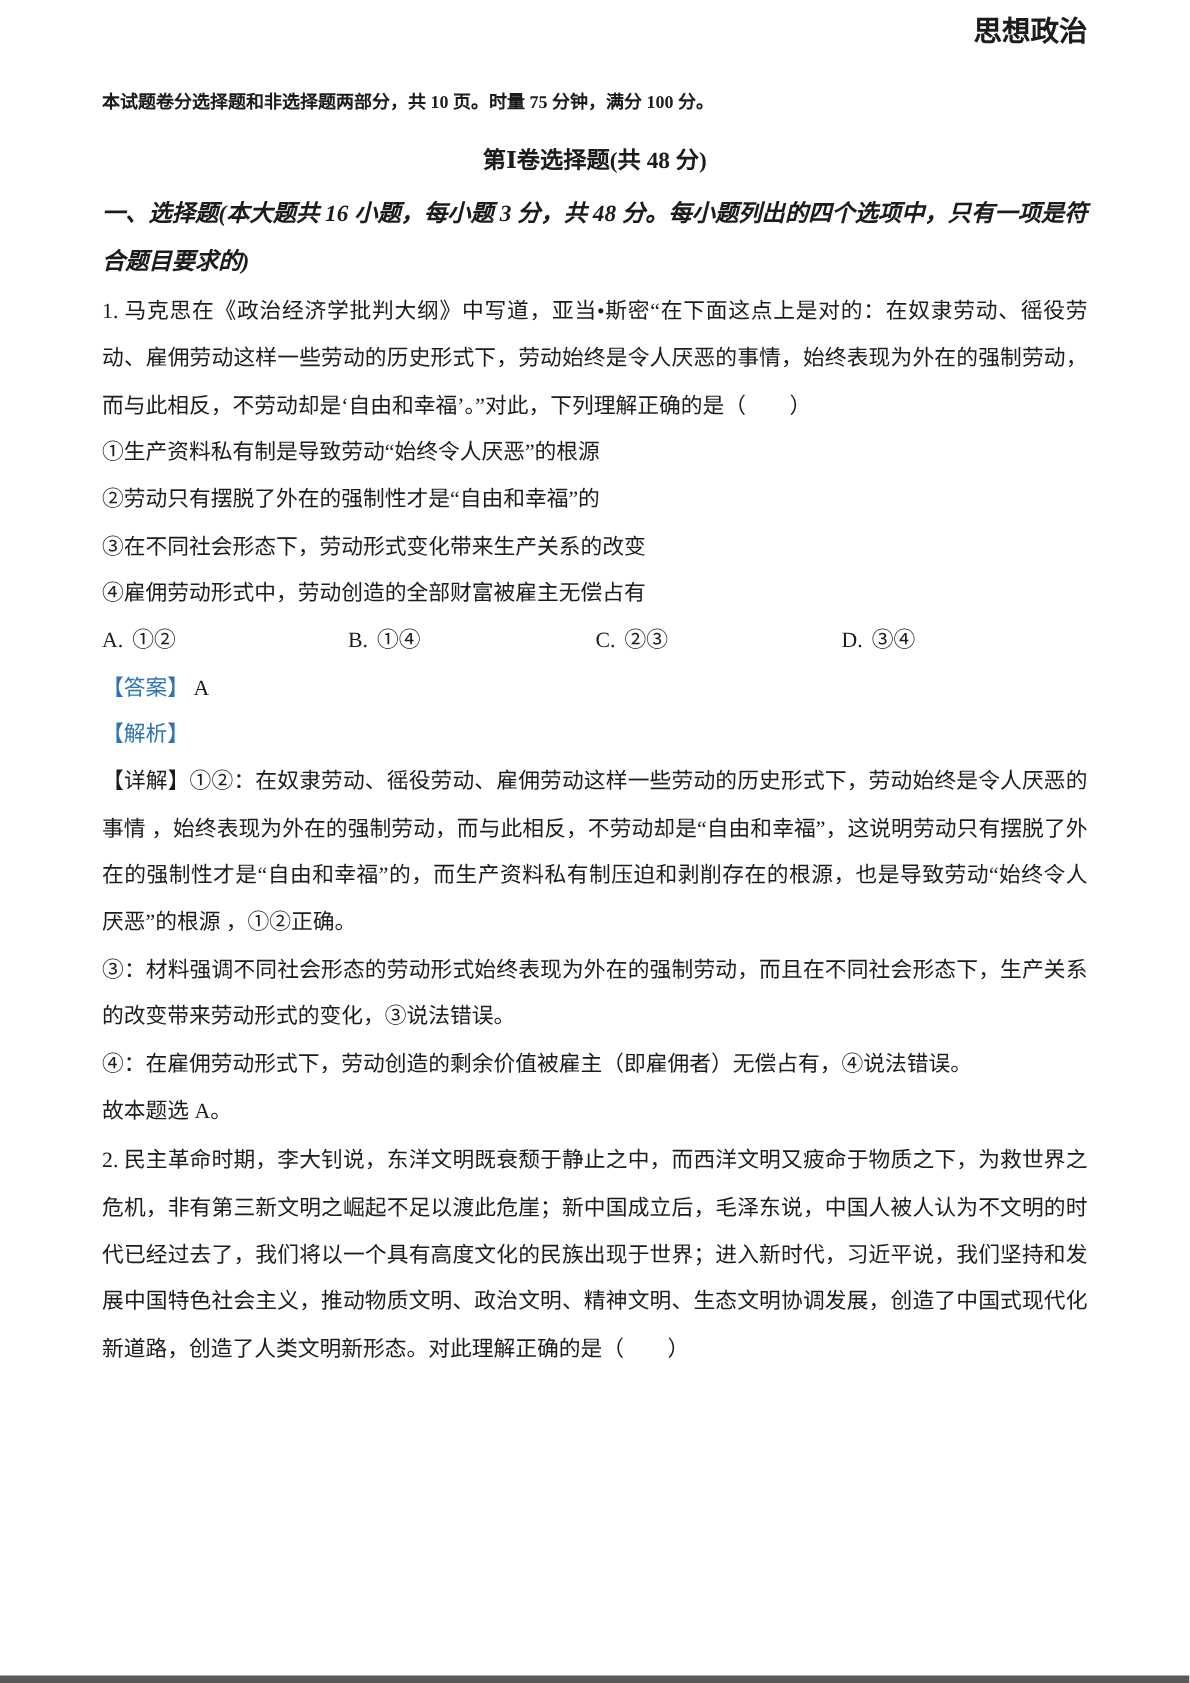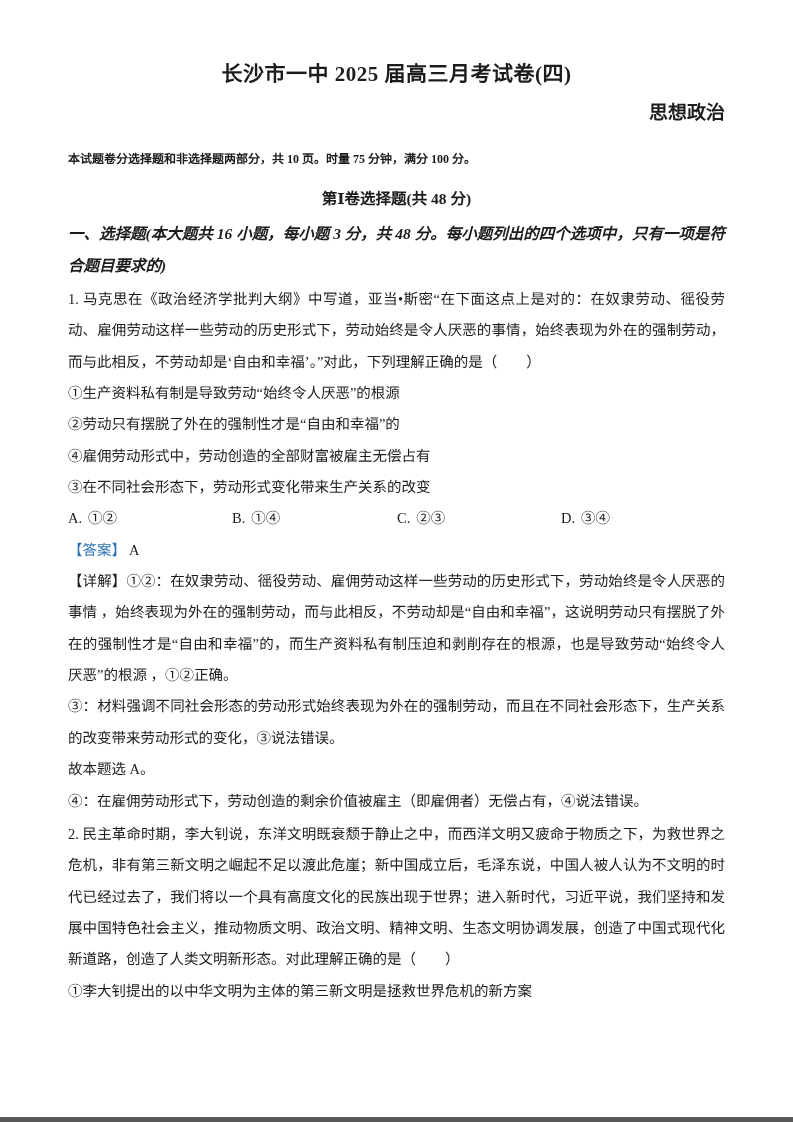--- a/index.html
+++ b/index.html
@@ -73,51 +73,50 @@
     position:absolute;left:0;bottom:0;
     width:793px;height:5px;
     background:var(--bar);
   }
 </style>
 </head>
 <body>
 
 <div class="page">
 
-  <h1 class="title">长沙市一中 2025 届高三月考试卷(四)</h1>
   <h2 class="subtitle">思想政治</h2>
 
   <p class="exam-info">本试题卷分选择题和非选择题两部分，共 10 页。时量 75 分钟，满分 100 分。</p>
   <p class="section-title">第Ⅰ卷选择题(共 48 分)</p>
   <p class="part-heading">一、选择题(本大题共 16 小题，每小题 3 分，共 48 分。每小题列出的四个选项中，只有一项是符合题目要求的)</p>
 
   <div class="bodyflow">
     <p class="stem">1. 马克思在《政治经济学批判大纲》中写道，亚当•斯密“在下面这点上是对的：在奴隶劳动、徭役劳动、雇佣劳动这样一些劳动的历史形式下，劳动始终是令人厌恶的事情，始终表现为外在的强制劳动，而与此相反，不劳动却是‘自由和幸福’。”对此，下列理解正确的是（　　）</p>
 
     <p class="statement">①生产资料私有制是导致劳动“始终令人厌恶”的根源</p>
     <p class="statement">②劳动只有摆脱了外在的强制性才是“自由和幸福”的</p>
+    <p class="statement">③在不同社会形态下，劳动形式变化带来生产关系的改变</p>
     <p class="statement">④雇佣劳动形式中，劳动创造的全部财富被雇主无偿占有</p>
-    <p class="statement">③在不同社会形态下，劳动形式变化带来生产关系的改变</p>
 
     <div class="options-row">
       <span class="opt"><span class="opt-label">A.</span><span class="opt-value">①②</span></span>
       <span class="opt"><span class="opt-label">B.</span><span class="opt-value">①④</span></span>
       <span class="opt"><span class="opt-label">C.</span><span class="opt-value">②③</span></span>
       <span class="opt"><span class="opt-label">D.</span><span class="opt-value">③④</span></span>
     </div>
 
     <p class="answer-line"><span class="answer-label">【答案】</span><span class="answer-value">A</span></p>
 
+    <p class="analysis-line"><span class="analysis-label">【解析】</span></p>
 
     <p class="detail">【详解】①②：在奴隶劳动、徭役劳动、雇佣劳动这样一些劳动的历史形式下，劳动始终是令人厌恶的事情 ，始终表现为外在的强制劳动，而与此相反，不劳动却是“自由和幸福”，这说明劳动只有摆脱了外在的强制性才是“自由和幸福”的，而生产资料私有制压迫和剥削存在的根源，也是导致劳动“始终令人厌恶”的根源 ，①②正确。</p>
     <p class="detail">③：材料强调不同社会形态的劳动形式始终表现为外在的强制劳动，而且在不同社会形态下，生产关系的改变带来劳动形式的变化，③说法错误。</p>
+    <p class="detail">④：在雇佣劳动形式下，劳动创造的剩余价值被雇主（即雇佣者）无偿占有，④说法错误。</p>
     <p class="detail">故本题选 A。</p>
-    <p class="detail">④：在雇佣劳动形式下，劳动创造的剩余价值被雇主（即雇佣者）无偿占有，④说法错误。</p>
   </div>
 
   <div class="bodyflow">
     <p class="stem">2. 民主革命时期，李大钊说，东洋文明既衰颓于静止之中，而西洋文明又疲命于物质之下，为救世界之危机，非有第三新文明之崛起不足以渡此危崖；新中国成立后，毛泽东说，中国人被人认为不文明的时代已经过去了，我们将以一个具有高度文化的民族出现于世界；进入新时代，习近平说，我们坚持和发展中国特色社会主义，推动物质文明、政治文明、精神文明、生态文明协调发展，创造了中国式现代化新道路，创造了人类文明新形态。对此理解正确的是（　　）</p>
-    <p class="statement">①李大钊提出的以中华文明为主体的第三新文明是拯救世界危机的新方案</p>
   </div>
 
 </div>
 
 <div class="bottom-bar"></div>
 
 </body></html>

